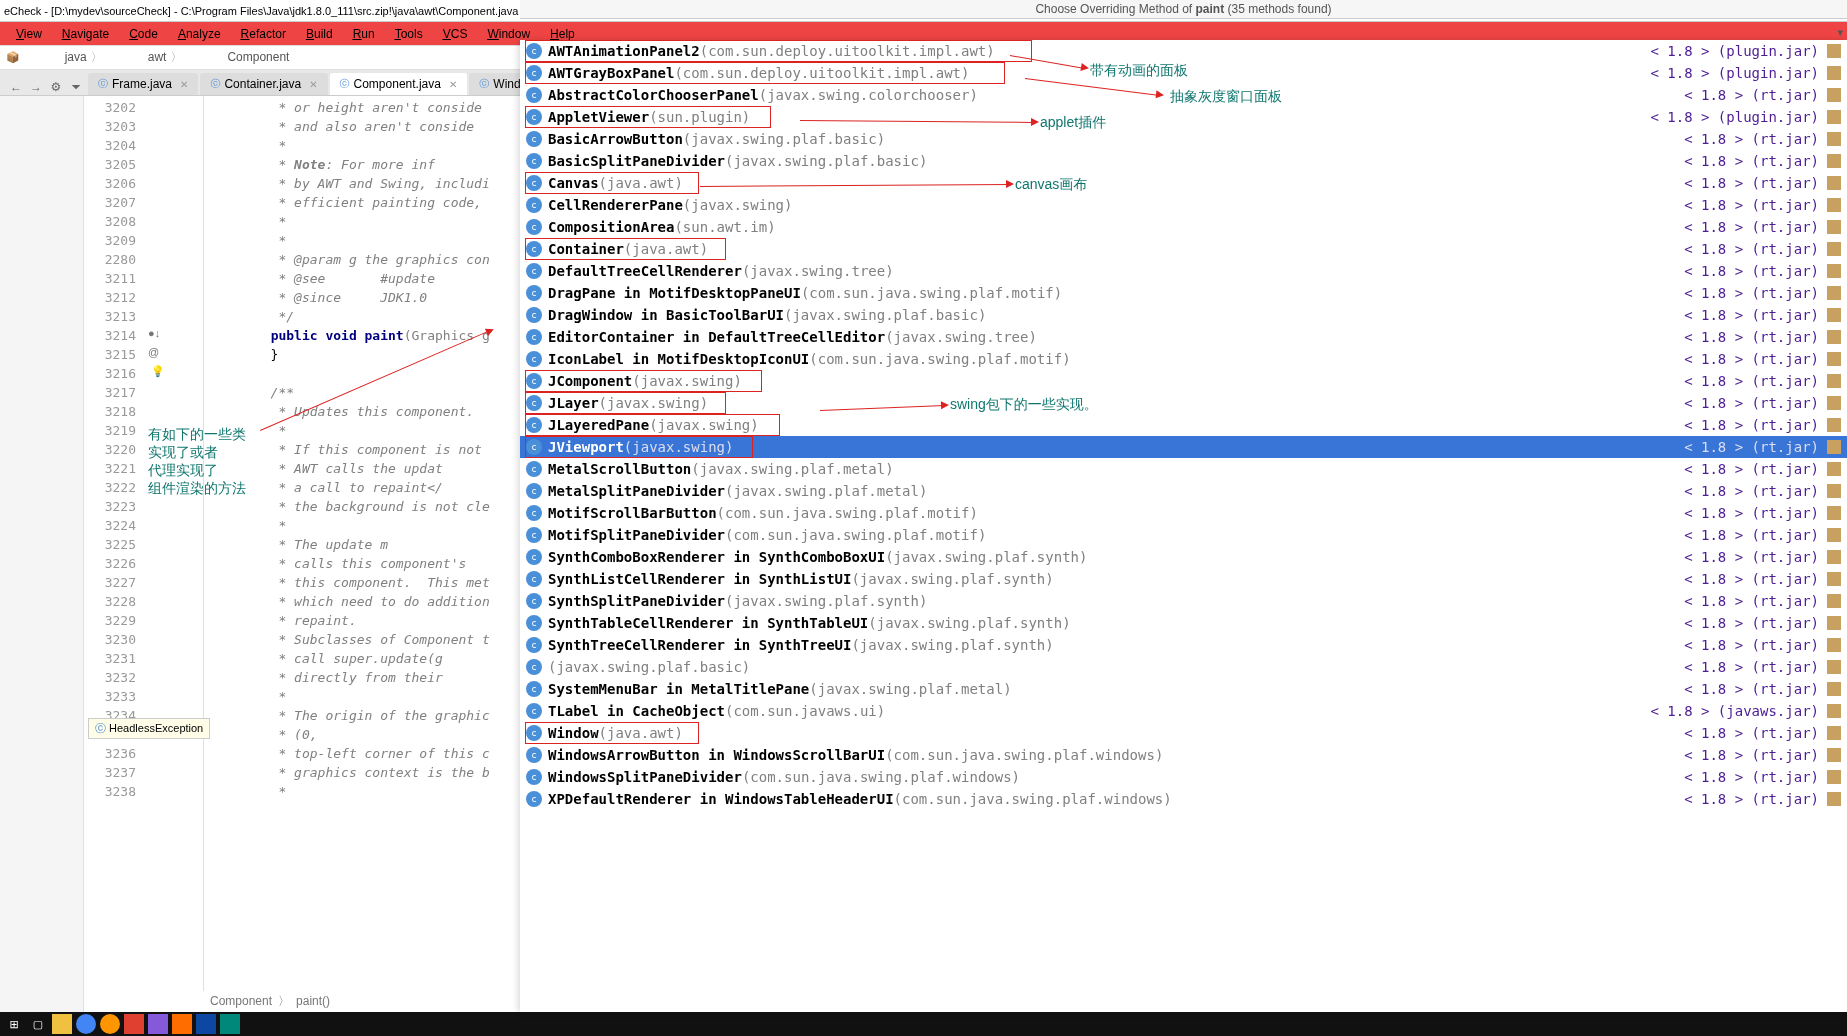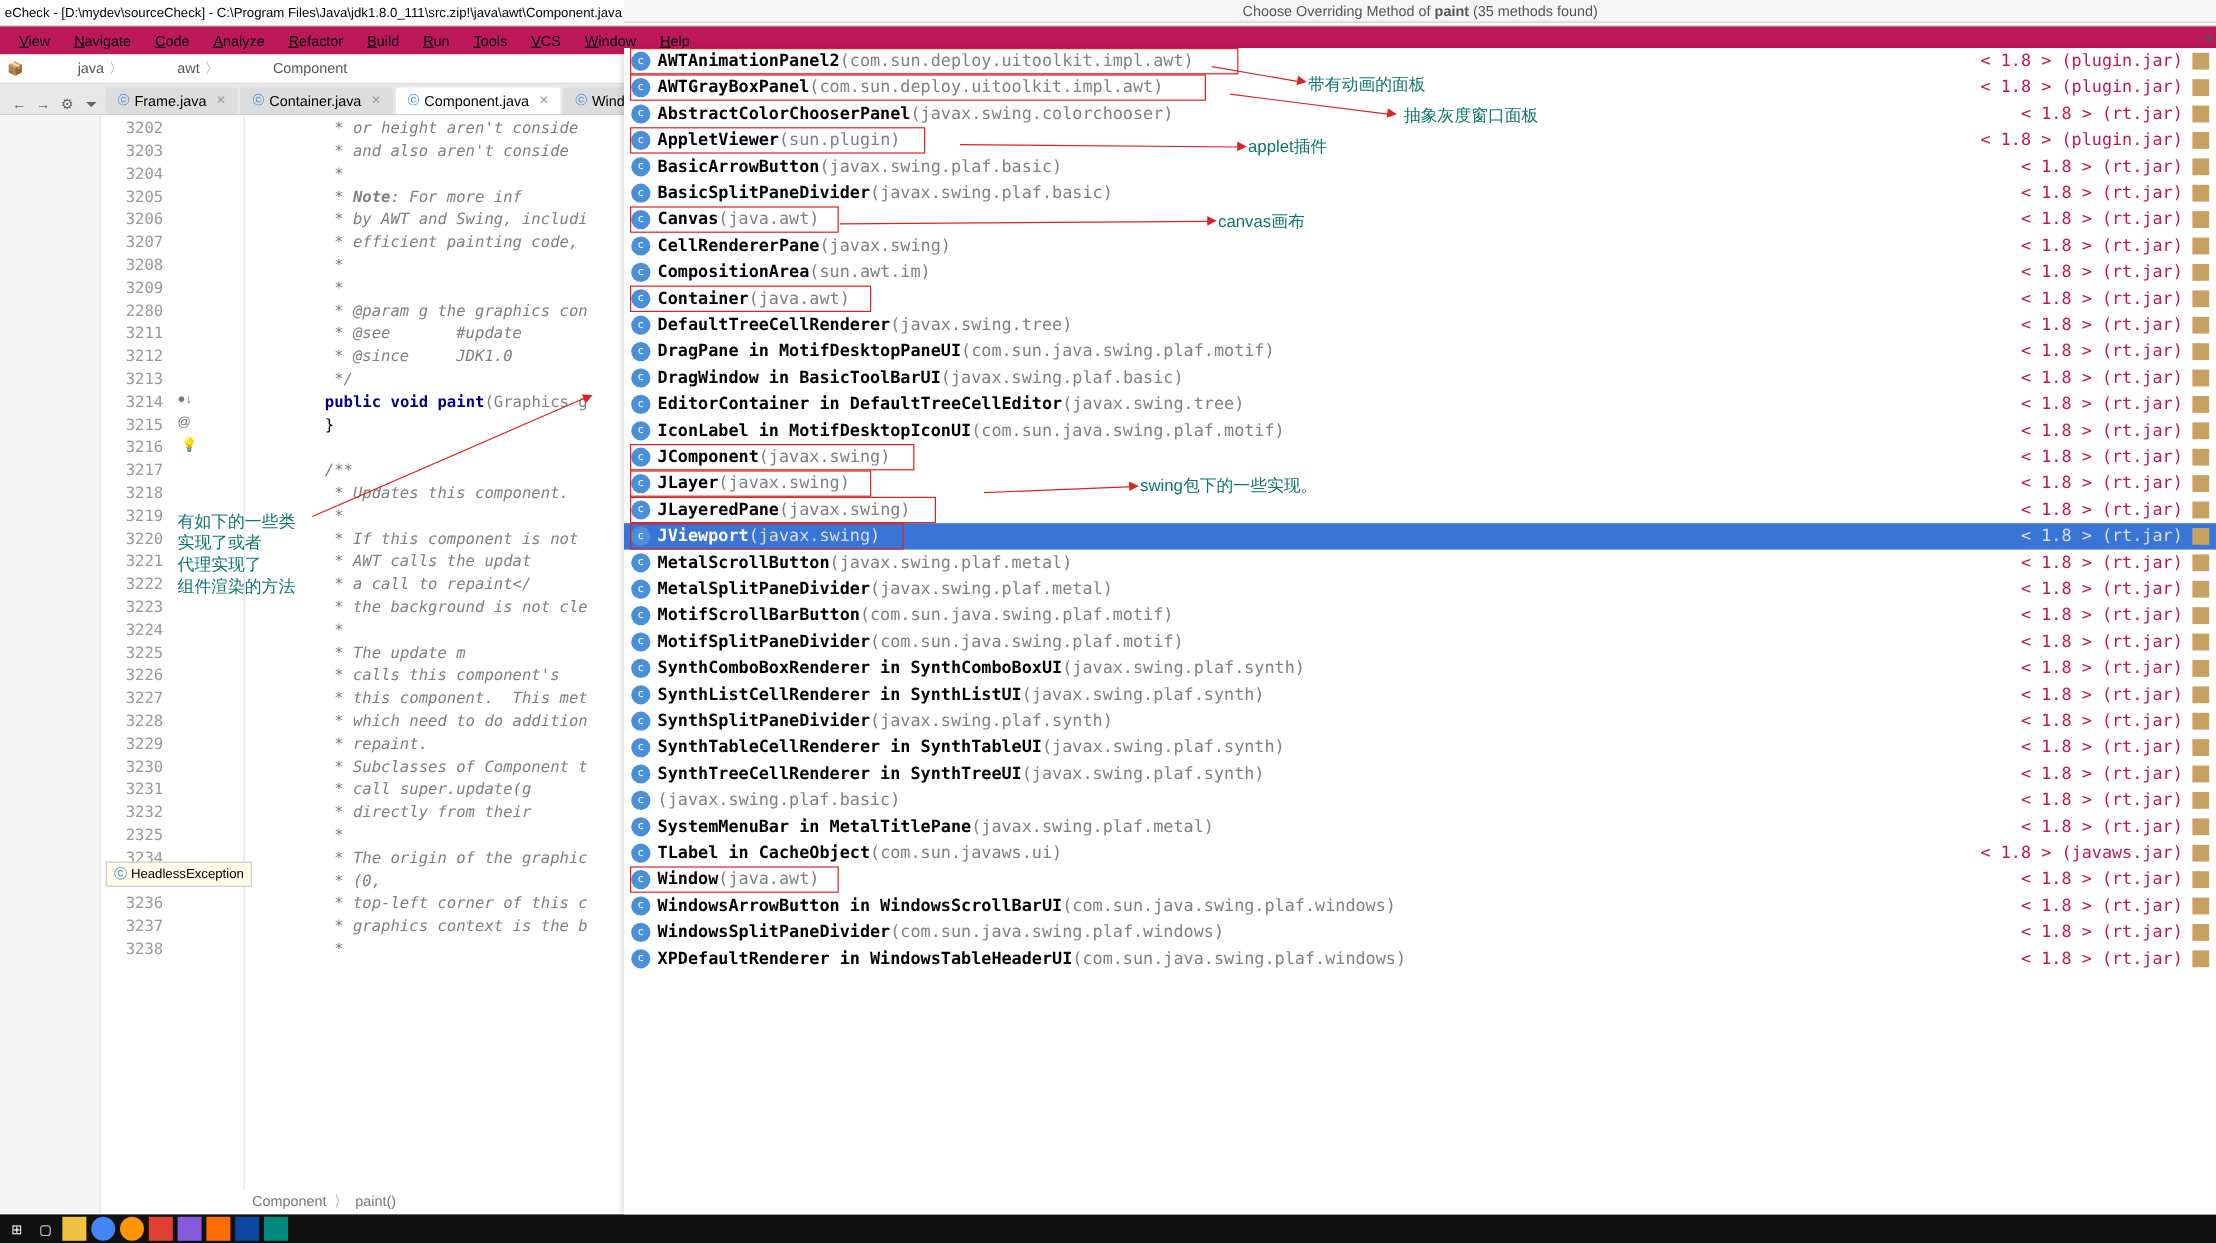--- a/index.html
+++ b/index.html
@@ -3,21 +3,21 @@
   <meta charset="utf-8">
   <style>
     * { margin: 0; padding: 0; box-sizing: border-box; }
     body { font-family: "Segoe UI", Tahoma, sans-serif; font-size: 12px; background: #f0f0f0; overflow: hidden; }
     
     .titlebar { background: #fff; height: 22px; display: flex; align-items: center; padding: 0 4px; border-bottom: 1px solid #ccc; }
     .titlebar-text { flex: 1; font-size: 11px; color: #000; }
     .window-controls { display: flex; gap: 8px; }
     .window-btn { width: 30px; height: 18px; display: flex; align-items: center; justify-content: center; font-size: 13px; cursor: pointer; }
     
-    .menubar { background: #be185d; height: 24px; display: flex; align-items: center; padding: 0 6px; border-bottom: 1px solid #ddd; }
+    .menubar { background: #ef4444; height: 24px; display: flex; align-items: center; padding: 0 6px; border-bottom: 1px solid #ddd; }
     .menu-item { padding: 2px 10px; cursor: pointer; text-decoration: underline; text-decoration-color: transparent; }
     .menu-item::first-letter { text-decoration: underline; }
     
     .breadcrumb-bar { background: #fff; height: 24px; display: flex; align-items: center; padding: 0 6px; border-bottom: 1px solid #ddd; }
     .bc-icon { color: #4a90d9; margin-right: 4px; font-size: 11px; }
     .bc-item { color: #555; cursor: pointer; font-size: 12px; padding-left: 41px; }
     .bc-sep { color: #999; margin: 0 4px; }
     
     .tabs-bar { background: #e8e8e8; height: 26px; display: flex; align-items: flex-end; padding: 0 4px; border-bottom: 1px solid #ccc; }
     .tool-icons { display: flex; gap: 4px; padding: 0 4px; }
@@ -40,21 +40,21 @@
     
     .override-popup { position: absolute; top: 40px; left: 520px; right: 0; bottom: 24px; background: #fff; z-index: 10; overflow: hidden; box-shadow: -2px 0 6px rgba(0,0,0,0.15); }
     .method-list { font-family: "Consolas", monospace; font-size: 14px; line-height: 22px; }
     .method-row { display: flex; align-items: center; padding: 0 6px; cursor: pointer; position: relative; }
     .method-row.selected { background: #3875d7; color: #fff; }
     .method-icon { width: 16px; height: 16px; background: #4a90d9; border-radius: 50%; margin-right: 6px; display: inline-flex; align-items: center; justify-content: center; color: #fff; font-size: 9px; flex-shrink: 0; }
     .method-name { font-weight: bold; color: #000; }
     .method-row.selected .method-name { color: #fff; }
     .method-pkg { color: #808080; }
     .method-row.selected .method-pkg { color: #dde; }
-    .method-ver { margin-left: auto; color: #be185d; padding-right: 4px; }
+    .method-ver { margin-left: auto; color: #4c1d95; padding-right: 4px; }
     .method-row.selected .method-ver { color: #dde; }
     .jar-icon { width: 14px; height: 14px; background: #c8a060; margin-left: 4px; flex-shrink: 0; }
     
     .redbox { border: 1.5px solid #d22; position: absolute; pointer-events: none; z-index: 20; }
     .red-text { position: absolute; color: #0f766e; font-size: 14px; font-family: sans-serif; z-index: 21; white-space: nowrap; }
     
     .status-hint { position: absolute; background: #fffde7; border: 1px solid #ccc; padding: 2px 6px; font-size: 11px; z-index: 8; }
     
     .bottom-bar { position: absolute; bottom: 24px; left: 200px; background: #fff; font-size: 12px; color: #777; padding: 2px 10px; }
     .bottom-crumb-sep { margin: 0 6px; }
@@ -142,21 +142,21 @@
       <div>3223</div>
       <div>3224</div>
       <div>3225</div>
       <div>3226</div>
       <div>3227</div>
       <div>3228</div>
       <div>3229</div>
       <div>3230</div>
       <div>3231</div>
       <div>3232</div>
-      <div>2325</div>
+      <div>3233</div>
       <div>3234</div>
       <div>3235</div>
       <div>3236</div>
       <div>3237</div>
       <div>3238</div>
     </div>
   <div class="gutter-main">
     <div class="gutter-symbols" id="gutter-symbols">
         <div>&nbsp;</div>
         <div>&nbsp;</div>

